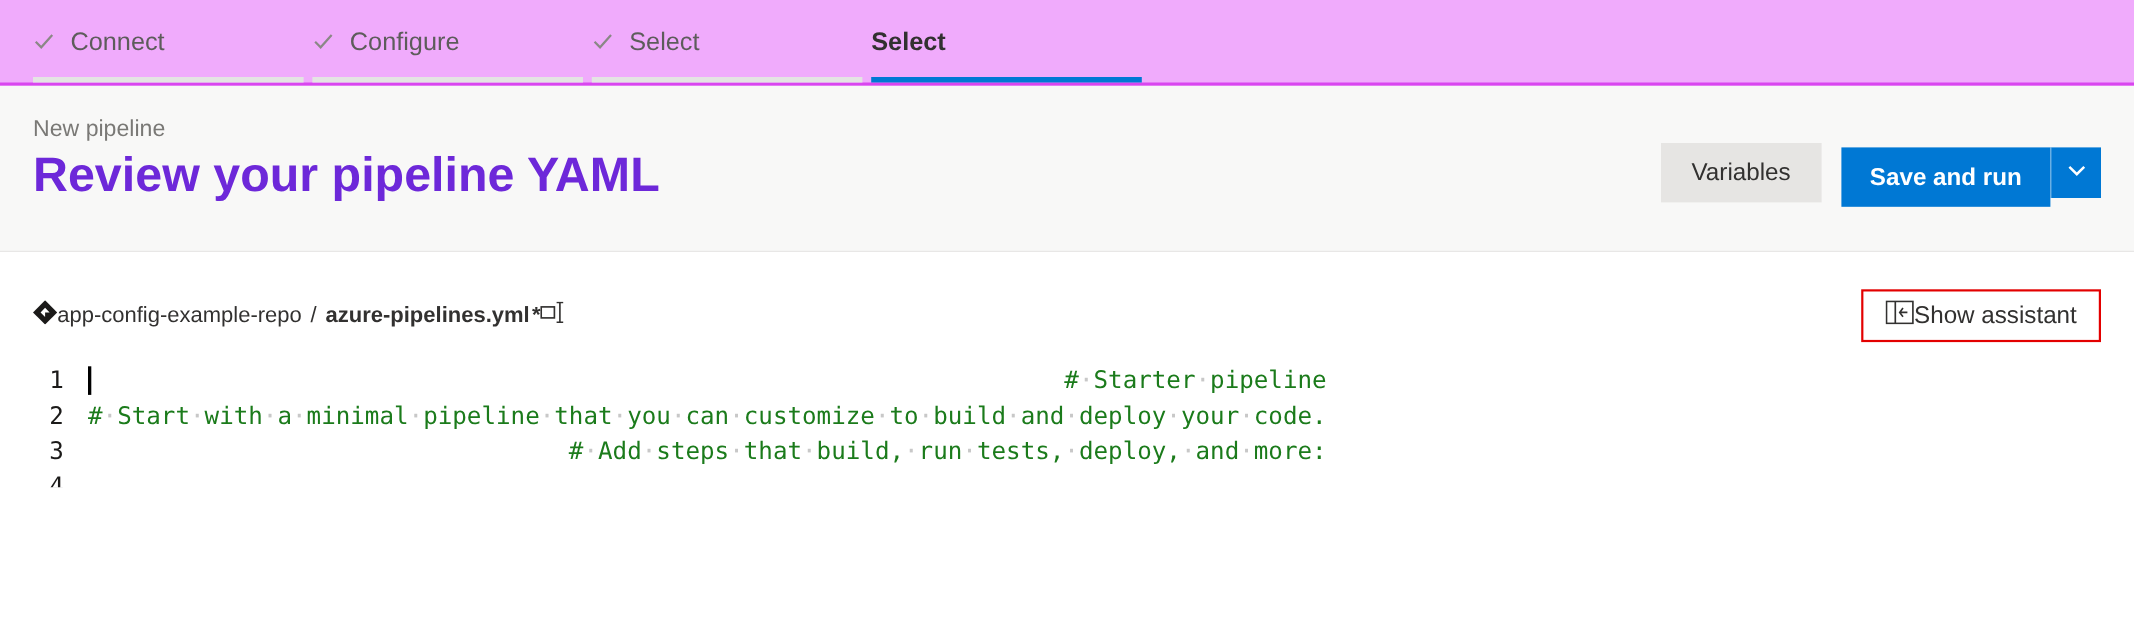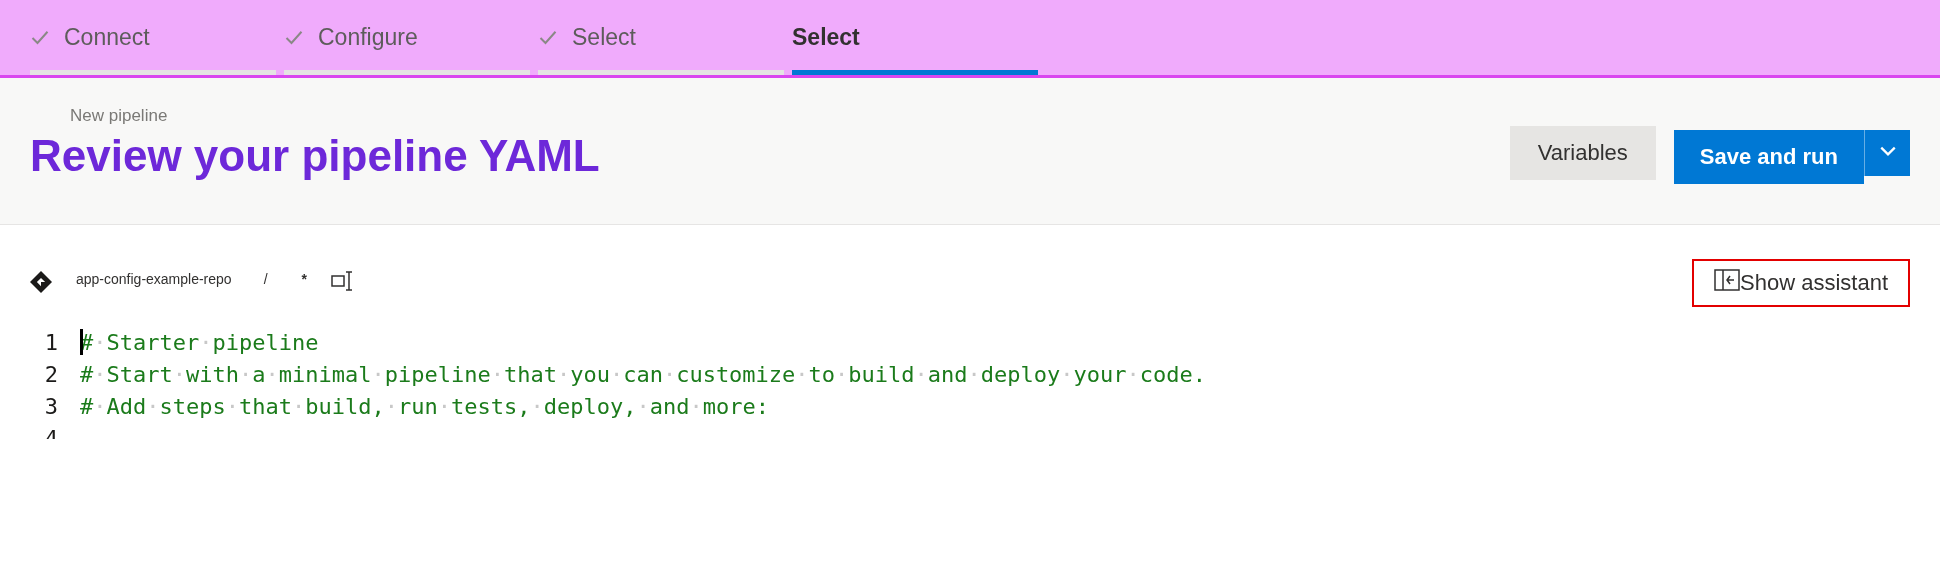--- a/index.html
+++ b/index.html
@@ -53,24 +53,23 @@
   .header-section {
     background: #f8f8f7;
     padding: 28px 30px 44px 30px;
     display: flex;
     align-items: flex-end;
     justify-content: space-between;
     border-bottom: 1px solid #e6e5e4;
   }
   .header-left { display: flex; flex-direction: column; }
   .subtitle {
-    font-size: 17px;
+    font-size: 21px;
     color: #7a7976;
     margin-bottom: 6px;
-    margin-left: 40px;
   }
   .page-title {
     font-size: 44px;
     font-weight: 700;
     line-height: 1.1;
     color: #6d28d9;
   }
   .header-right {
     display: flex;
     align-items: center;
@@ -114,24 +113,24 @@
 
   
   .file-row {
     display: flex;
     align-items: center;
     justify-content: space-between;
     padding: 34px 30px 18px 30px;
   }
   .file-path {
     display: flex;
-    align-items: flex-start;
-    font-size: 14px;
-    color: #323130;
-    gap: 24px;
+    align-items: center;
+    font-size: 20px;
+    color: #323130;
+    gap: 0;
   }
   .file-path .repo-icon svg { width: 22px; height: 22px; }
   .file-path .sep { color: #323130; margin: 0 8px; }
   .file-path .filename { font-weight: 600; }
   .file-path .dirty-marker { font-weight: 600; margin-left: 2px; }
   .file-path .rename-icon svg { width: 26px; height: 20px; }
 
   .assistant-btn {
     display: inline-flex;
     align-items: center;
@@ -154,21 +153,21 @@
   }
   .gutter {
     text-align: right;
     color: #1b1a19;
     width: 50px;
     padding-right: 22px;
     user-select: none;
   }
   .gutter div { height: 32px; }
   .code { position: relative; }
-  .code-line { height: 32px; white-space: pre; color: #1b7b1b; }
+  .code-line { height: 32px; white-space: pre; color: #1b7b1b; text-align: right; }
   .code-line.partial { overflow: hidden; height: 16px; }
   .ws-dot { color: #c8c8c8; }
   .cursor {
     position: absolute;
     top: 0; left: 0;
     width: 3px; height: 26px; margin-top: 2px;
     background: #000;
   }
 </style>
 </head>
@@ -228,20 +227,21 @@
 <div class="file-row">
   <div class="file-path">
     <span class="repo-icon">
       <svg viewBox="0 0 16 16">
           <path d="M8 0 L16 8 L8 16 L0 8 Z" fill="#1b1a19"></path>
           <path d="M5 8 L8 5 L8 11 Z  M8 5 L11 8 L8 8 Z" fill="#fff"></path>
         </svg>
     </span>
     <span>app-config-example-repo</span>
     <span class="sep">/</span>
+    <span class="filename">azure-pipelines.yml</span>
     <span class="dirty-marker">*</span>
     <span class="rename-icon">
       <svg viewBox="0 0 26 20">
         <rect x="1" y="5" width="12" height="10" fill="none" stroke="#323130" stroke-width="1.5"></rect>
         <path d="M18 1 L18 19 M15 1 L21 1 M15 19 L21 19" stroke="#323130" stroke-width="1.5" fill="none"></path>
       </svg>
     </span>
   </div>
   <div class="assistant-btn">
     <span>

